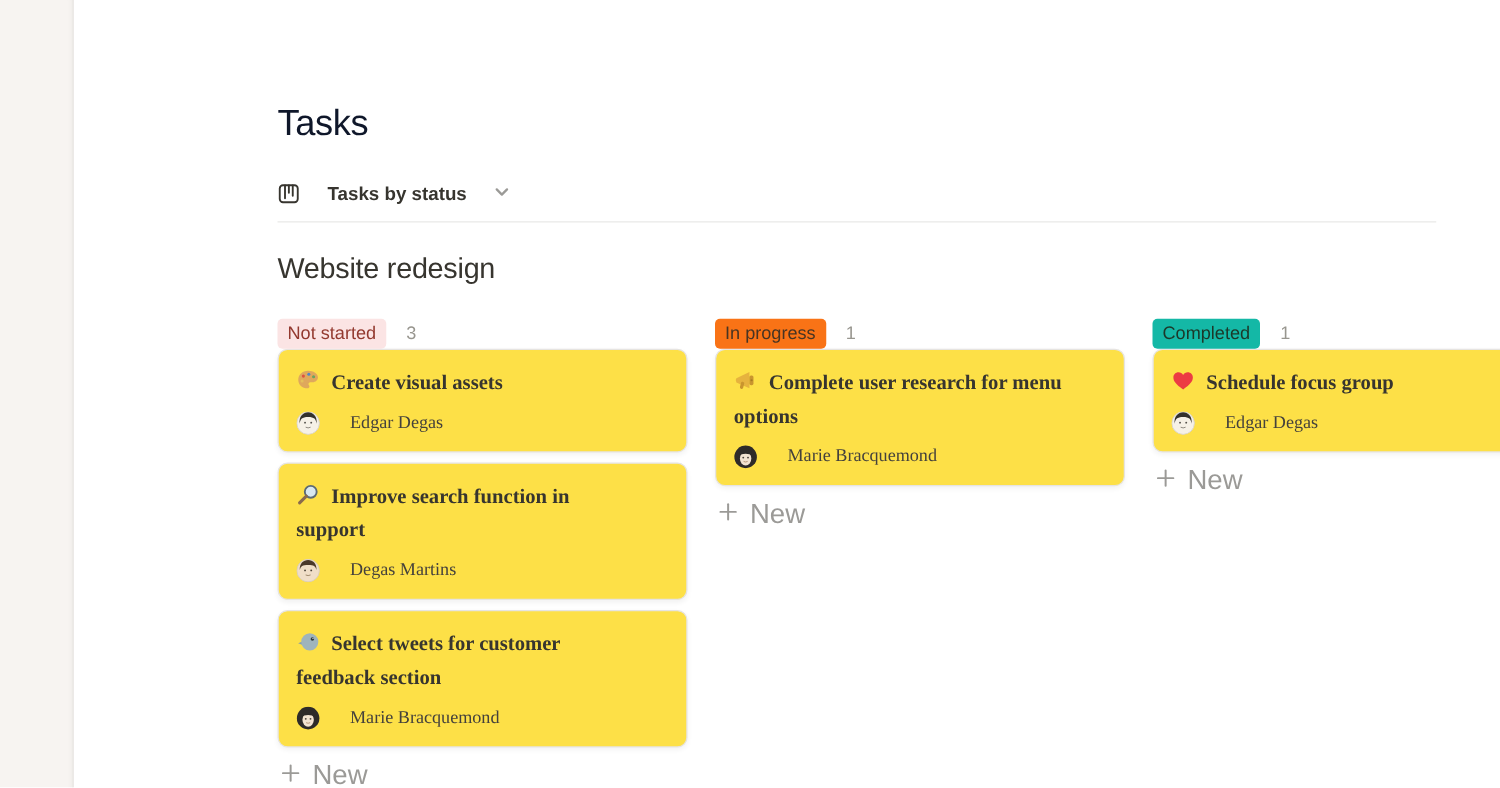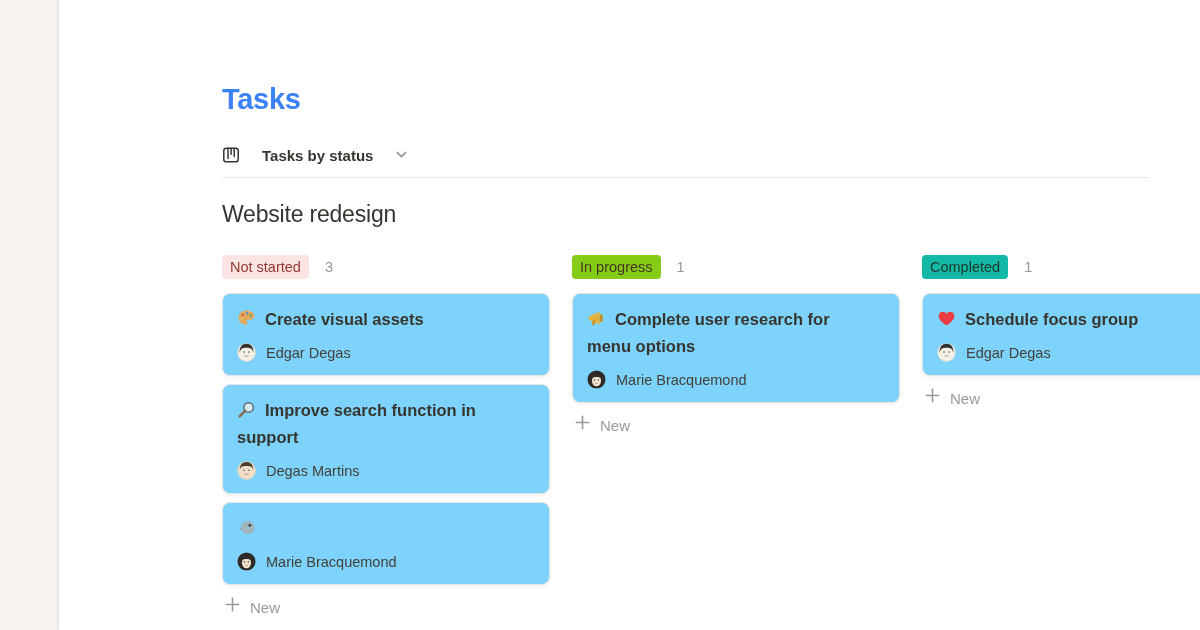--- a/index.html
+++ b/index.html
@@ -25,76 +25,77 @@
     background: #5E6A72;
     border-radius: 0 0 3px 3px;
   }
   .main {
     position: absolute; left: 60px; top: 0; right: 0; bottom: 0;
     background: #fff;
   }
   .content { padding: 82px 0 0 162px; }
 
   .page-title {
-    font-size: 29px; font-weight: 700; letter-spacing: -0.3px;
-    margin: 0 0 30px 0; line-height: 34px; color: #3b82f6;
+    font-size: 29px; font-weight: 400; letter-spacing: -0.3px;
+    margin: 0 0 30px 0; line-height: 34px; color: #0f172a;
   }
   .view-tab {
     display: inline-flex; align-items: center; gap: 22px;
     font-size: 15px; font-weight: 700; color: #37352F;
     padding-bottom: 13px; cursor: pointer;
   }
   .view-tab .vicon { display: inline-flex; }
   .divider { height: 1px; width: 927px; background: #E9E9E7; }
 
   .board-title {
     font-size: 23px; font-weight: 400; letter-spacing: -0.2px;
     margin: 21px 0 26px 0; line-height: 30px; color: #37352F;
   }
 
   .board { display: flex; gap: 22px; align-items: flex-start; }
   .column { width: 328px; flex: none; }
 
-  .col-header { display: flex; align-items: center; margin-bottom: 14px; height: 24px; }
+  .col-header { display: flex; align-items: center; height: 24px; }
   .badge {
     display: inline-block;
     font-size: 14.5px; font-weight: 500; line-height: 20px;
     padding: 2px 8px; border-radius: 4px; white-space: nowrap;
   }
   .badge-red    { background: #FBE4E4; color: #93392F; }
-  .badge-yellow { background: #84cc16; color: #473423; }
+  .badge-yellow { background: #f97316; color: #473423; }
   .badge-green  { background: #14b8a6; color: #1C3829; }
   .count { color: #98968F; font-size: 14.5px; margin-left: 16px; }
 
   .card {
-    background: #7dd3fc;
+    background: #fde047;
     border: 1px solid #E6E4E1;
     border-radius: 8px;
     box-shadow: 0 2px 4px rgba(15,15,15,0.05);
     padding: 12px 14px 13px 14px;
     margin-bottom: 8px;
     cursor: pointer;
+    font-family: Liberation Serif, serif;
   }
   .card-title {
     font-size: 16.5px; font-weight: 600; line-height: 27px;
     color: #37352F; max-width: 268px;
   }
   .card-title .cicon {
     display: inline-block; width: 19px; height: 19px;
     vertical-align: -3px; margin-right: 9px;
   }
   .assignee {
-    display: flex; align-items: center; gap: 10px;
+    display: flex; align-items: center; gap: 24px;
     margin-top: 10px; font-size: 14.5px; color: #44413C;
   }
   .avatar { width: 19px; height: 19px; border-radius: 50%; overflow: hidden; display: inline-flex; flex: none; }
 
   .new-btn {
     display: flex; align-items: center; gap: 9px;
-    color: #9B9A97; font-size: 15px; line-height: 22px;
+    color: #9B9A97; font-size: 22px; line-height: 22px;
     padding: 3px 2px; margin-top: 2px; cursor: pointer;
     border-radius: 4px; width: fit-content;
   }
 </style>
 </head>
 <body>
 
 <div class="sidebar"></div>
 <div class="page-icon-sliver"></div>
 
@@ -172,21 +173,21 @@
             <span>Degas Martins</span>
           </div>
         </article>
 
         <article class="card">
           <div class="card-title"><span class="cicon"><svg width="19" height="19" viewBox="0 0 20 20">
                   <path d="M5.6 9.4 L1.6 11.2 L5.9 12.8 Z" fill="#8AA0A8"></path>
                   <circle cx="11.4" cy="10" r="7.2" fill="#9FB4BC"></circle>
                   <circle cx="13.6" cy="7.6" r="1.5" fill="#2E3A40"></circle>
                   <circle cx="14.1" cy="7.1" r="0.5" fill="#EAF0F2"></circle>
-                </svg></span></div>
+                </svg></span><span>Select tweets for customer feedback section</span></div>
           <div class="assignee">
             <span class="avatar">
               <svg width="19" height="19" viewBox="0 0 20 20">
                   <circle cx="10" cy="10" r="9.5" fill="#2E2B29"></circle>
                   <ellipse cx="10" cy="11.4" rx="4.8" ry="5.8" fill="#F2E3D1"></ellipse>
                   <path d="M4.6 9.4 C4.6 4.6 6.8 3.2 10 3.2 C13.2 3.2 15.4 4.6 15.4 9.4 C13.8 6.8 6.2 6.8 4.6 9.4Z" fill="#2E2B29"></path>
                   <circle cx="8" cy="10.6" r="0.8" fill="#4A423A"></circle>
                   <circle cx="12" cy="10.6" r="0.8" fill="#4A423A"></circle>
                   <path d="M8.6 14 Q10 14.8 11.4 14" stroke="#B59378" stroke-width="0.8" fill="none" stroke-linecap="round"></path>
                 </svg>

